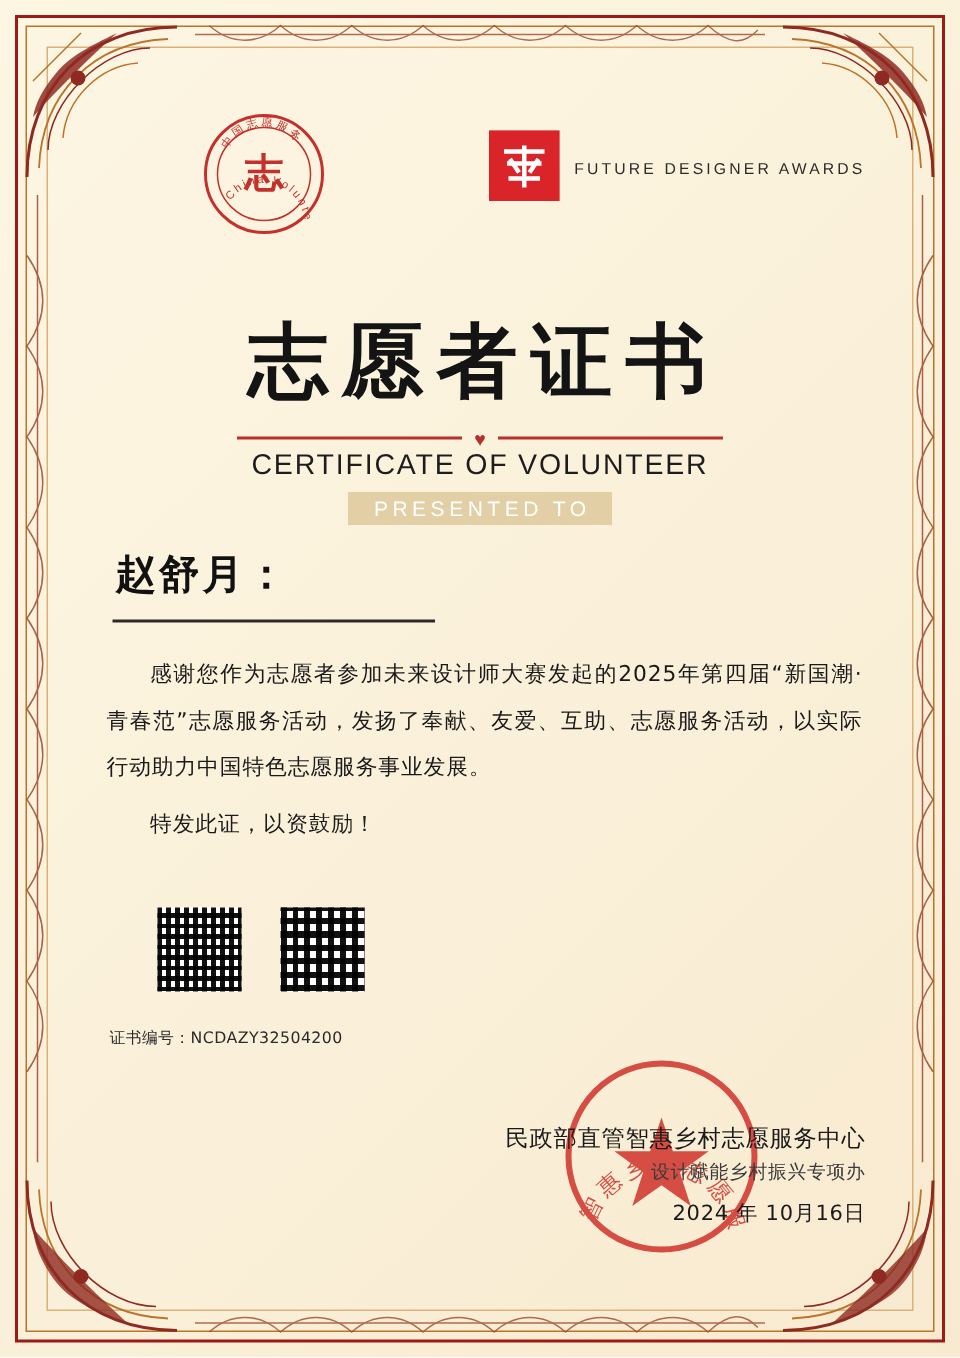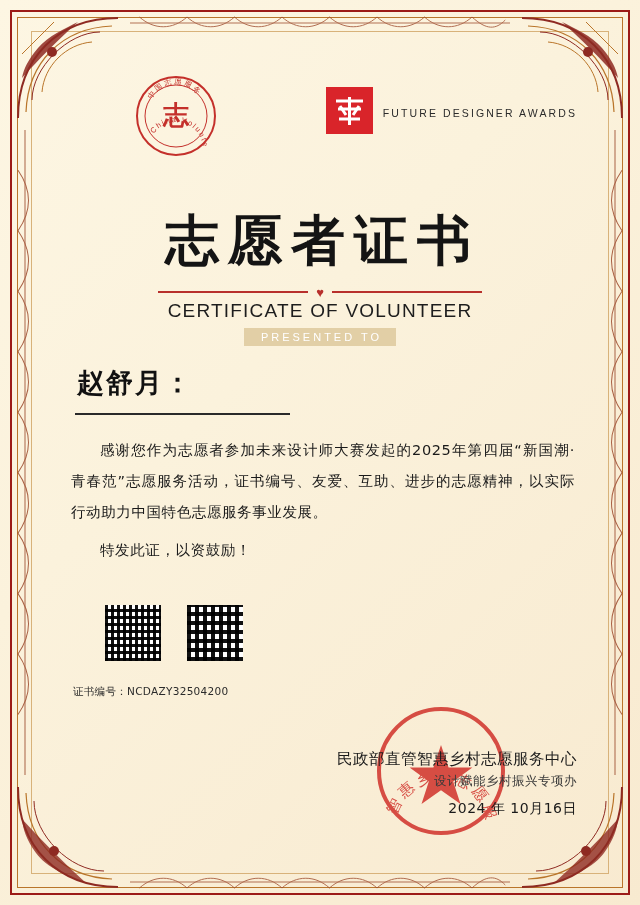--- a/index.html
+++ b/index.html
@@ -172,21 +172,21 @@
     font-family: "Liberation Sans", sans-serif;
   }
   .presented {
     position: absolute;
     top: 283px;
     left: 0; right: 0;
     display: flex;
     justify-content: center;
   }
   .presented span {
-    font-size: 11px;
+    font-size: 14px;
     letter-spacing: 3px;
     color: #ffffff;
     background: #e2cfa6;
     padding: 3px 14px 3px 17px;
     font-family: "Liberation Sans", sans-serif;
     text-align: center;
   }
 
   
   .recipient {
@@ -447,21 +447,21 @@
     <div class="presented">
       <span>PRESENTED TO</span>
     </div>
 
     <div class="recipient">
       <div class="recipient-name">赵舒月：</div>
       <div class="recipient-rule"></div>
     </div>
 
     <div class="body-text">
-      <p class="indent">感谢您作为志愿者参加未来设计师大赛发起的2025年第四届“新国潮·青春范”志愿服务活动，证书编号、友爱、互助、进步的志愿精神，以实际行动助力中国特色志愿服务事业发展。</p>
+      <p class="indent">感谢您作为志愿者参加未来设计师大赛发起的2025年第四届“新国潮·青春范”志愿服务活动，发扬了奉献、友爱、互助、志愿服务活动，以实际行动助力中国特色志愿服务事业发展。</p>
       <p class="indent second">特发此证，以资鼓励！</p>
     </div>
 
     <div class="qr-row">
       <div class="qr a"></div>
       <div class="qr b"></div>
     </div>
 
     <div class="cert-no">
       <span>证书编号：</span><span>NCDAZY32504200</span>

